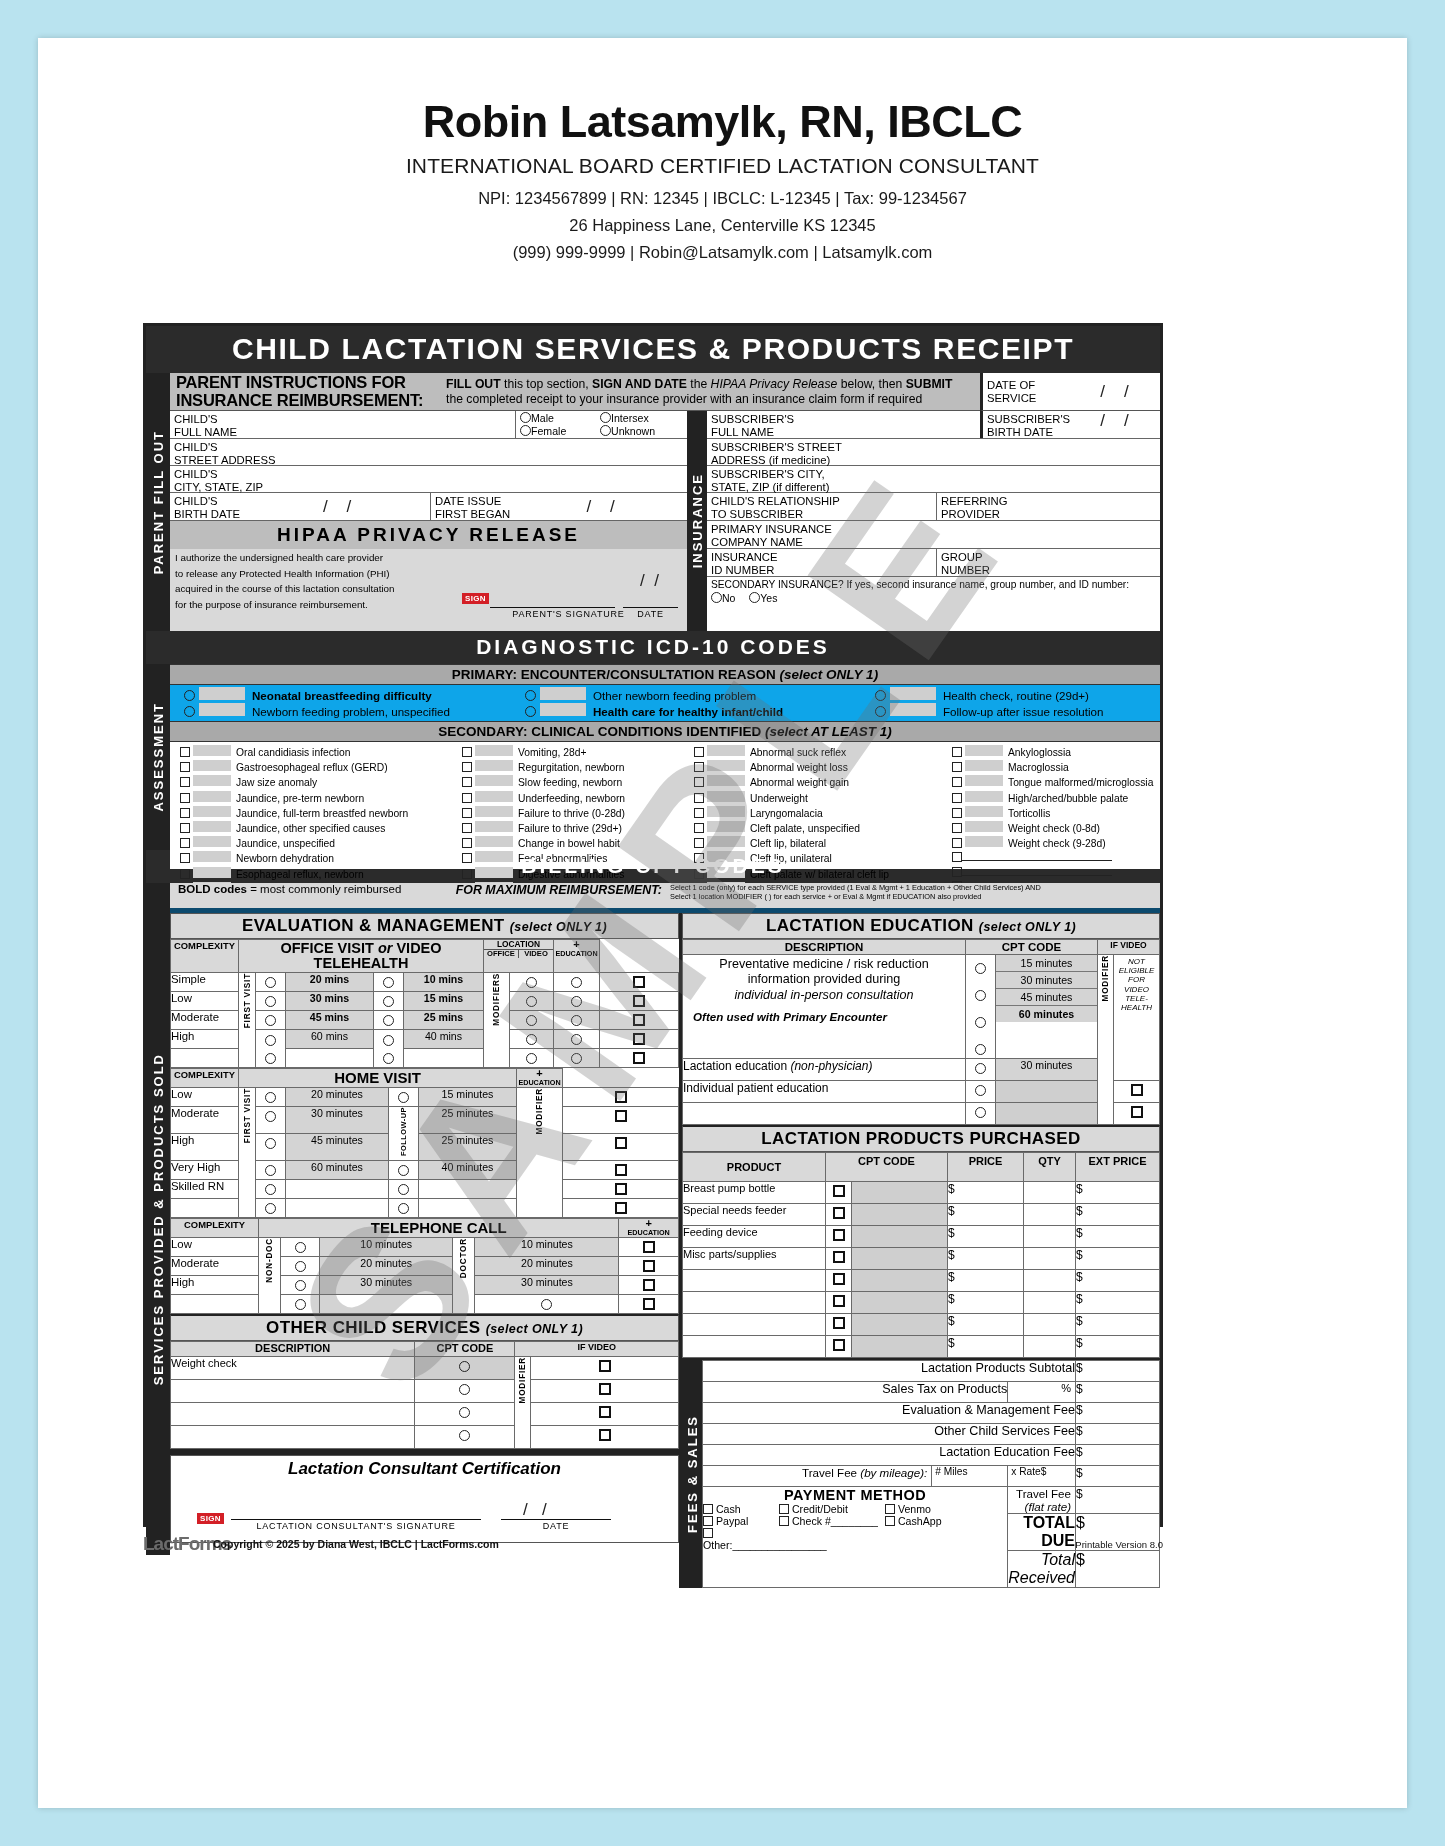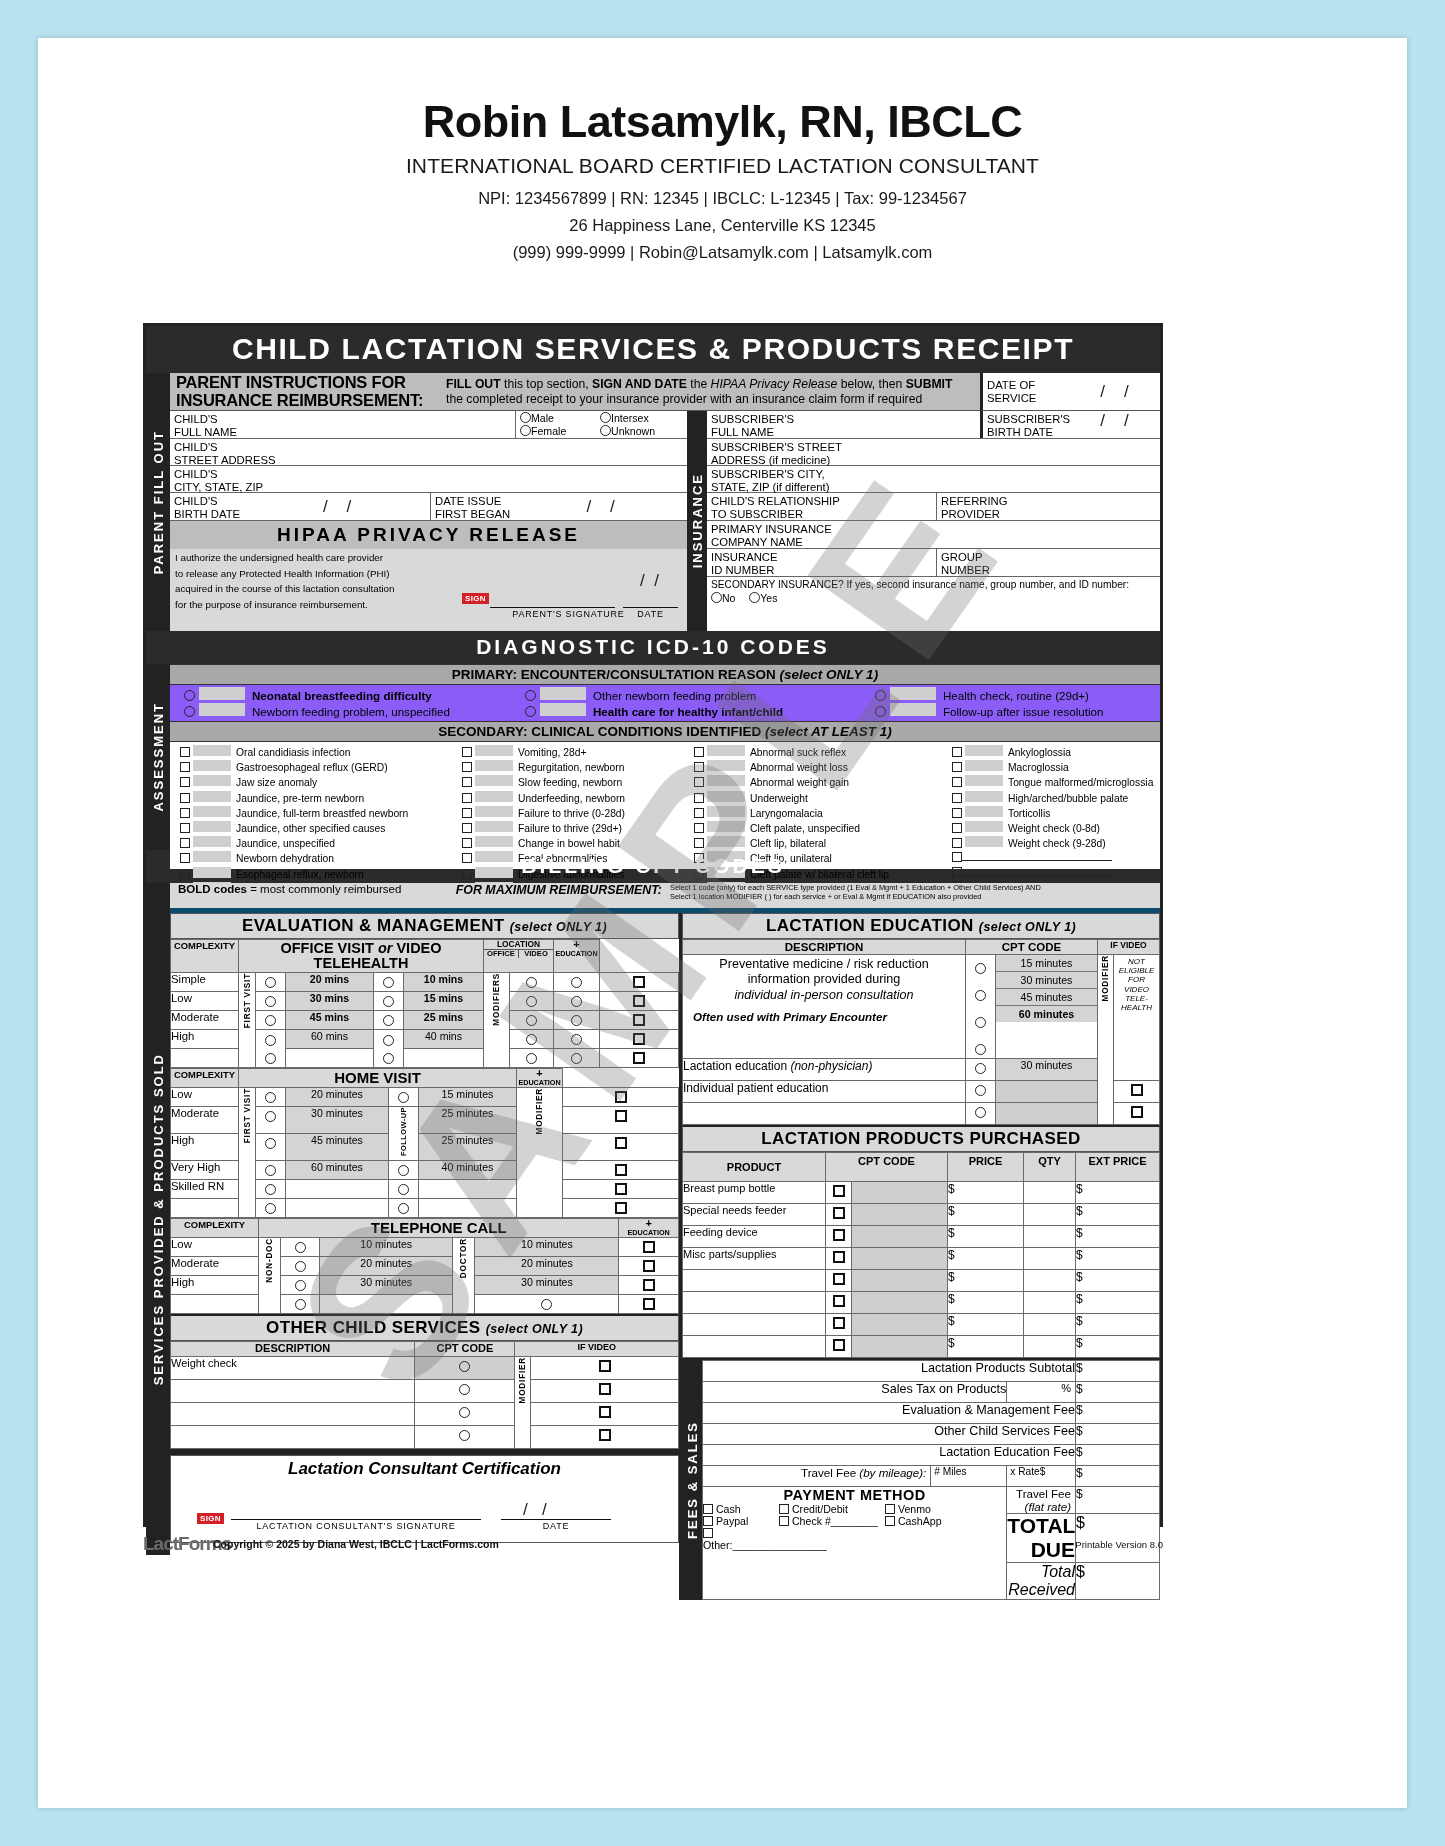--- a/index.html
+++ b/index.html
@@ -93,21 +93,21 @@
   .mins   { font-size:10.6px; text-align:center; }
   .mins.b { font-weight:bold; }
   .vert { writing-mode:vertical-rl; transform:rotate(180deg); font-size:8.2px; font-weight:bold; letter-spacing:.8px; white-space:nowrap;}
   .vert2{ writing-mode:vertical-rl; transform:rotate(180deg); font-size:7.4px; font-weight:bold; letter-spacing:.5px; white-space:nowrap;}
 
   .prodhdr { background:#d9d9d9; font-size:11px; font-weight:bold; text-align:center;}
   .prodcell{ font-size:11px; padding:1px 4px; }
   .dollar { font-size:12px; padding-left:4px; }
 
   .feelbl { font-size:12.6px; text-align:right; padding-right:6px; font-weight:normal;}
-  .totdue { font-size:21px; font-weight:bold; text-align:right; padding-right:6px;}
+  .totdue { font-size:16px; font-weight:bold; text-align:right; padding-right:6px;}
   .totrec { font-size:16px; font-style:italic; text-align:right; padding-right:6px;}
 
   .paymethod { font-size:10.6px; }
   .certtitle { text-align:center; font-style:italic; font-weight:bold; font-size:17px; }
 
   
   .wm {
     position:absolute; inset:0; pointer-events:none; overflow:hidden; z-index:5;
   }
   .wm-txt {
@@ -304,21 +304,21 @@
     <div class="row" style="height:186px;">
       <div class="sidetab">
         <span>ASSESSMENT</span>
       </div>
       <div class="body">
 
         <div class="secbar">
           <span>PRIMARY:  ENCOUNTER/CONSULTATION REASON </span><i>(select ONLY 1)</i>
         </div>
 
-        <div style="display:flex;height:36px;padding-top:2px;background:#8b5cf6;">
+        <div style="display:flex;height:36px;padding-top:2px;background:#0ea5e9;">
           <div style="width:355px;padding-left:14px;">
             <div class="icdrow"><span class="radio"></span><span class="gfill"></span><span class="bold">Neonatal breastfeeding difficulty</span></div>
             <div class="icdrow"><span class="radio"></span><span class="gfill"></span><span>Newborn feeding problem, unspecified</span></div>
           </div>
           <div style="width:350px;">
             <div class="icdrow"><span class="radio"></span><span class="gfill"></span><span>Other newborn feeding problem</span></div>
             <div class="icdrow"><span class="radio"></span><span class="gfill"></span><span class="bold">Health care for healthy infant/child</span></div>
           </div>
           <div style="flex:1;">
             <div class="icdrow"><span class="radio"></span><span class="gfill"></span><span>Health check, routine (29d+)</span></div>

